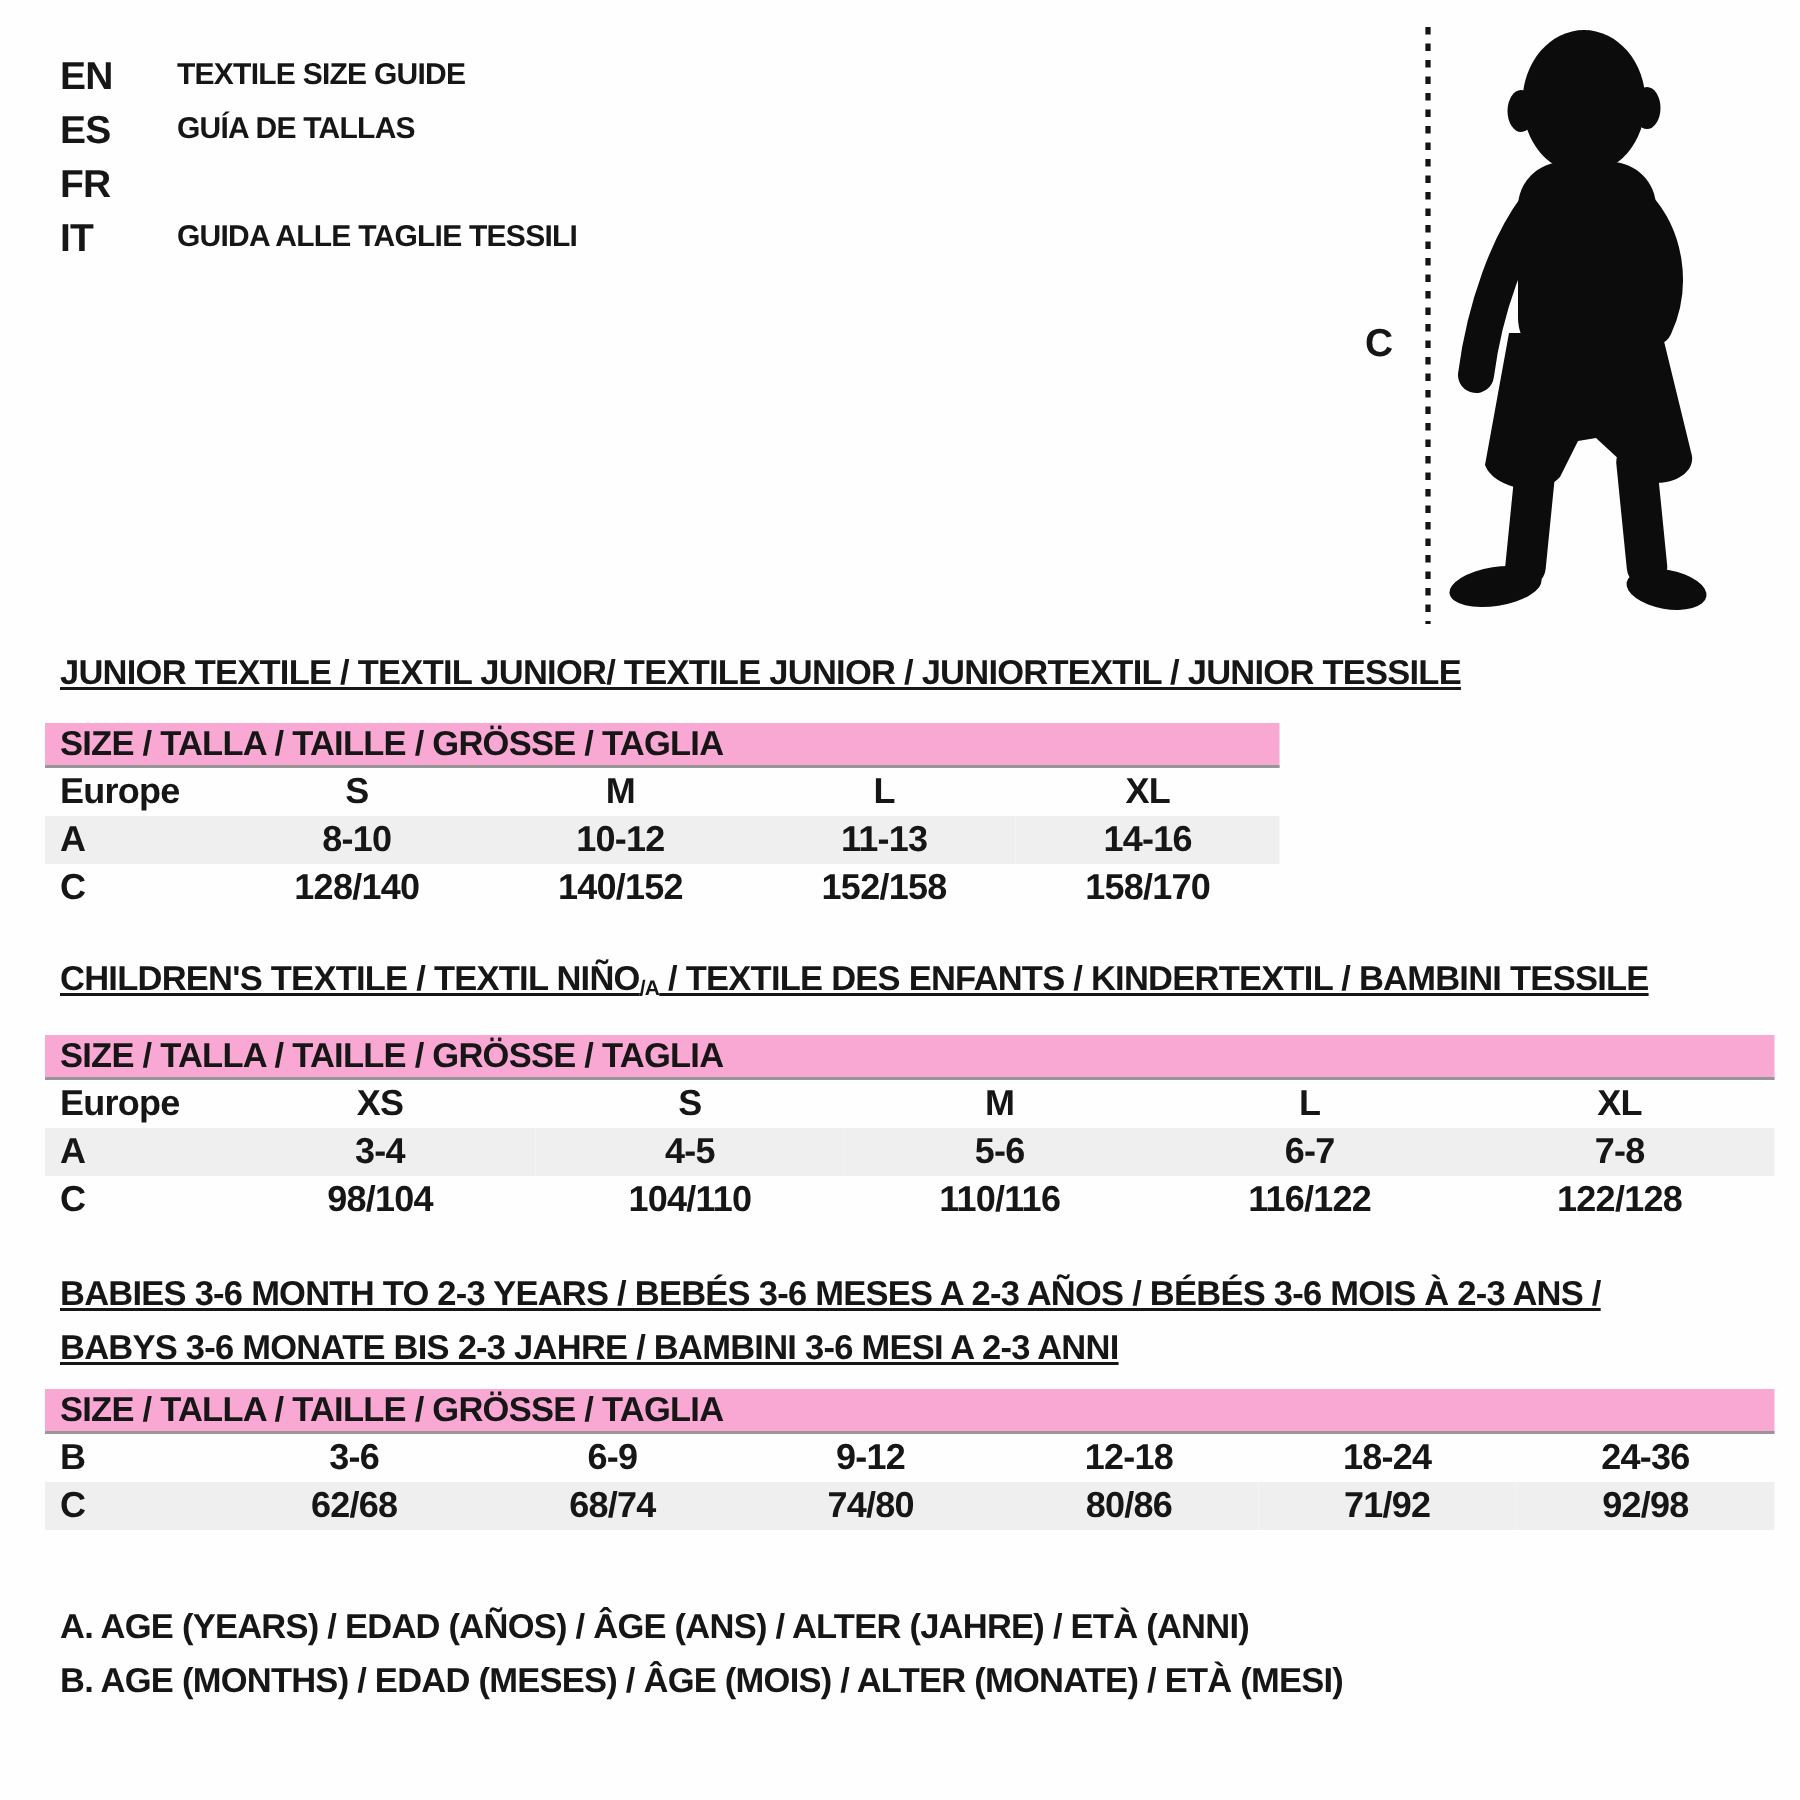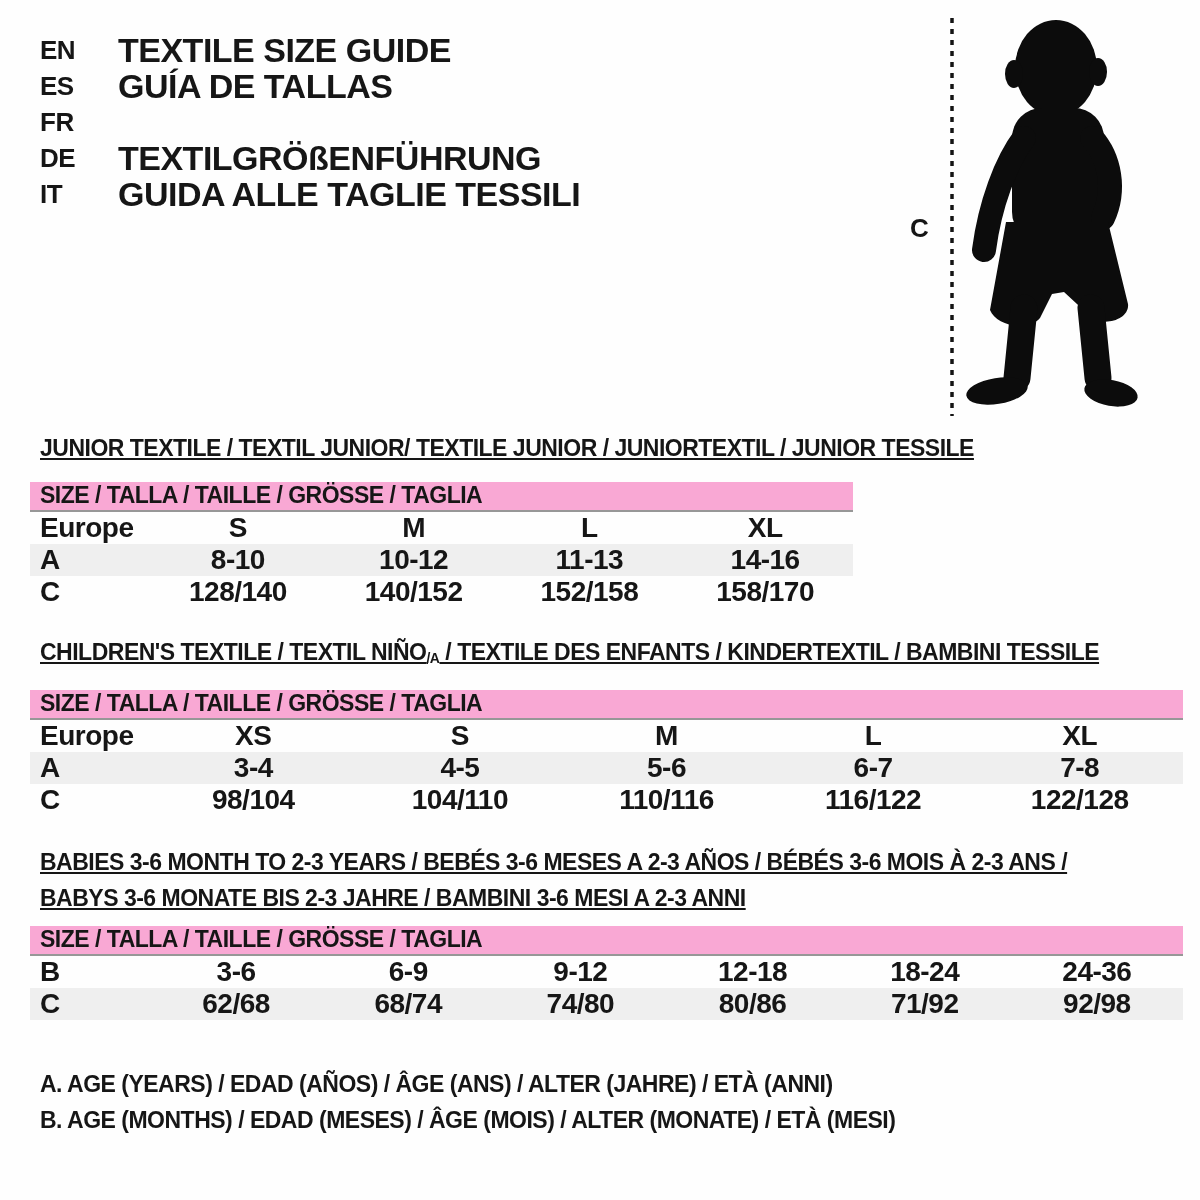--- a/index.html
+++ b/index.html
@@ -9,39 +9,39 @@
     background:#fefefe; overflow:hidden;
     font-family:"Liberation Sans", sans-serif;
     font-weight:bold; color:#161616; letter-spacing:-0.5px;
     font-stretch:condensed;
   }
 
   
   .langs { position:absolute; left:40px; top:32px; }
   .lang-row { display:flex; height:36px; line-height:36px; }
   .lang-code { width:78px; font-size:26px; }
-  .lang-title { font-size:34px; white-space:nowrap; }
+  .lang-title { font-size:20px; white-space:nowrap; }
 
   
   .c-label { position:absolute; left:910px; top:210px; font-size:26px; line-height:36px; }
   .figure-svg { position:absolute; left:940px; top:12px; }
 
   
   .sec-title { position:absolute; left:40px; font-size:23px; line-height:36px; white-space:nowrap;text-decoration:underline; }
   .sec-title .sub { font-size:14px; position:relative; top:3px; letter-spacing:-0.5px; }
   .two-line { line-height:36px; }
 
   
   .tablewrap { position:absolute; left:30px; }
   .size-bar {
     height:30px; background:#f9a8d4; border-bottom:2px solid #979797;
     font-size:23px; line-height:27px; padding-left:10px; white-space:nowrap;
   }
   table { width:100%; border-collapse:collapse; table-layout:fixed; }
-  td { height:32px; font-size:28px; font-weight:bold; text-align:center; vertical-align:middle; white-space:nowrap; }
+  td { height:32px; font-size:24px; font-weight:bold; text-align:center; vertical-align:middle; white-space:nowrap; }
   td.rowlabel { text-align:left; padding-left:10px; }
   col.labelcol { width:120px; }
   tr.alt { background:#efefef; }
   .w-junior { width:823px; }
   .w-wide { width:1153px; }
 
   
   .legend { position:absolute; left:40px; top:1066px; }
   .legend-line { font-size:23px; line-height:36px; white-space:nowrap; }
 </style>
@@ -54,24 +54,20 @@
     <div class="lang-row">
       <span class="lang-code">EN</span>
       <span class="lang-title">TEXTILE SIZE GUIDE</span>
     </div>
     <div class="lang-row">
       <span class="lang-code">ES</span>
       <span class="lang-title">GUÍA DE TALLAS</span>
     </div>
     <div class="lang-row">
       <span class="lang-code">FR</span>
-    </div>
-    <div class="lang-row">
-      <span class="lang-code">DE</span>
-      <span class="lang-title">TEXTILGRÖßENFÜHRUNG</span>
     </div>
     <div class="lang-row">
       <span class="lang-code">IT</span>
       <span class="lang-title">GUIDA ALLE TAGLIE TESSILI</span>
     </div>
   </div>
 
   <span class="c-label">C</span>
   <svg class="figure-svg" width="205" height="410" viewBox="0 0 205 410" aria-hidden="true">
     <line x1="12" y1="6" x2="12" y2="404" stroke="#141414" stroke-width="3.5" stroke-dasharray="5 6"></line>

